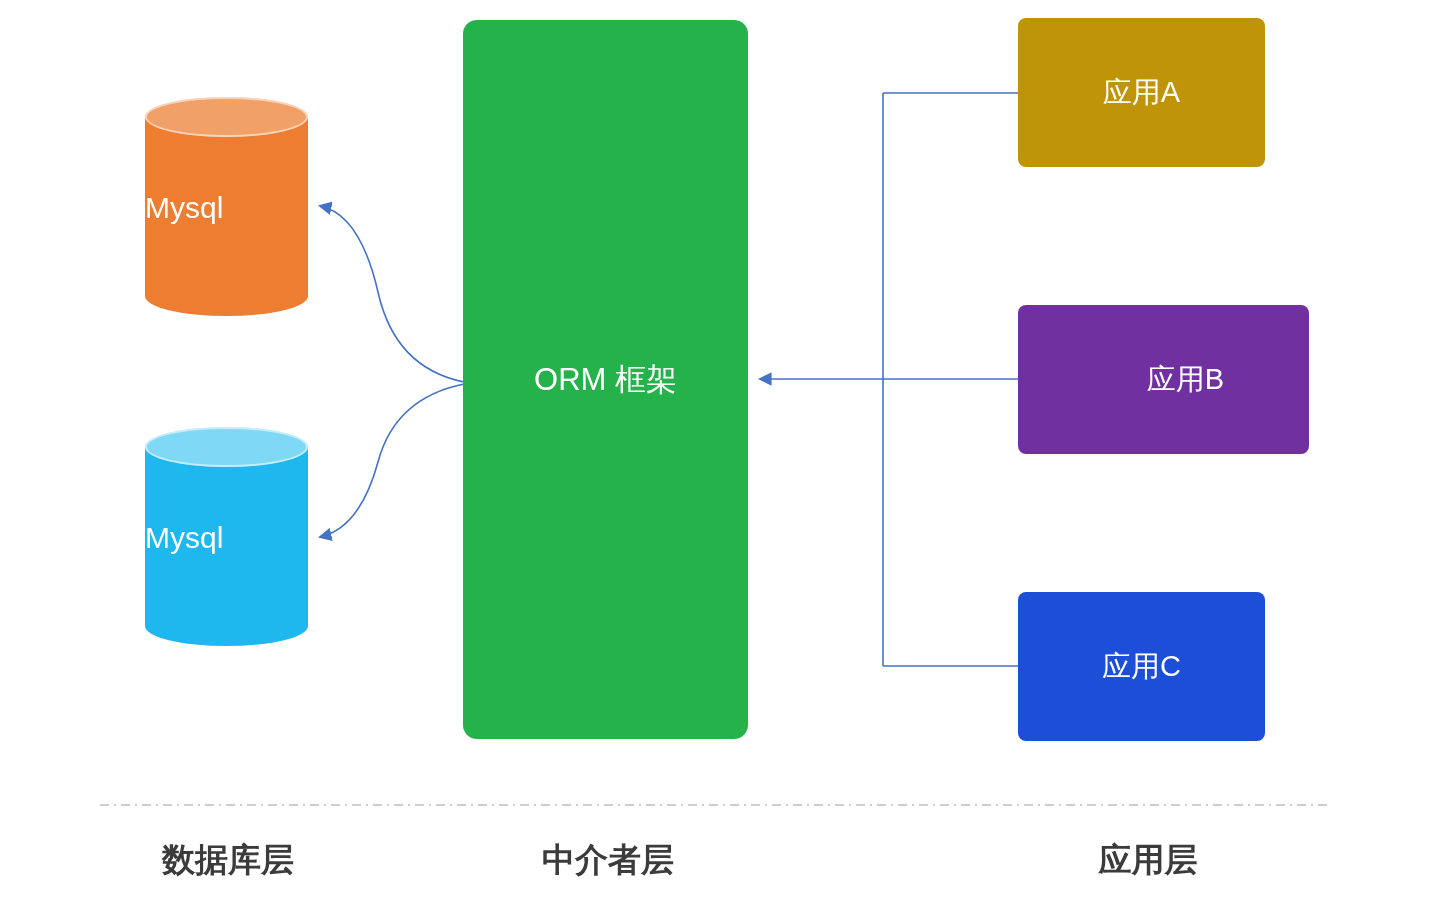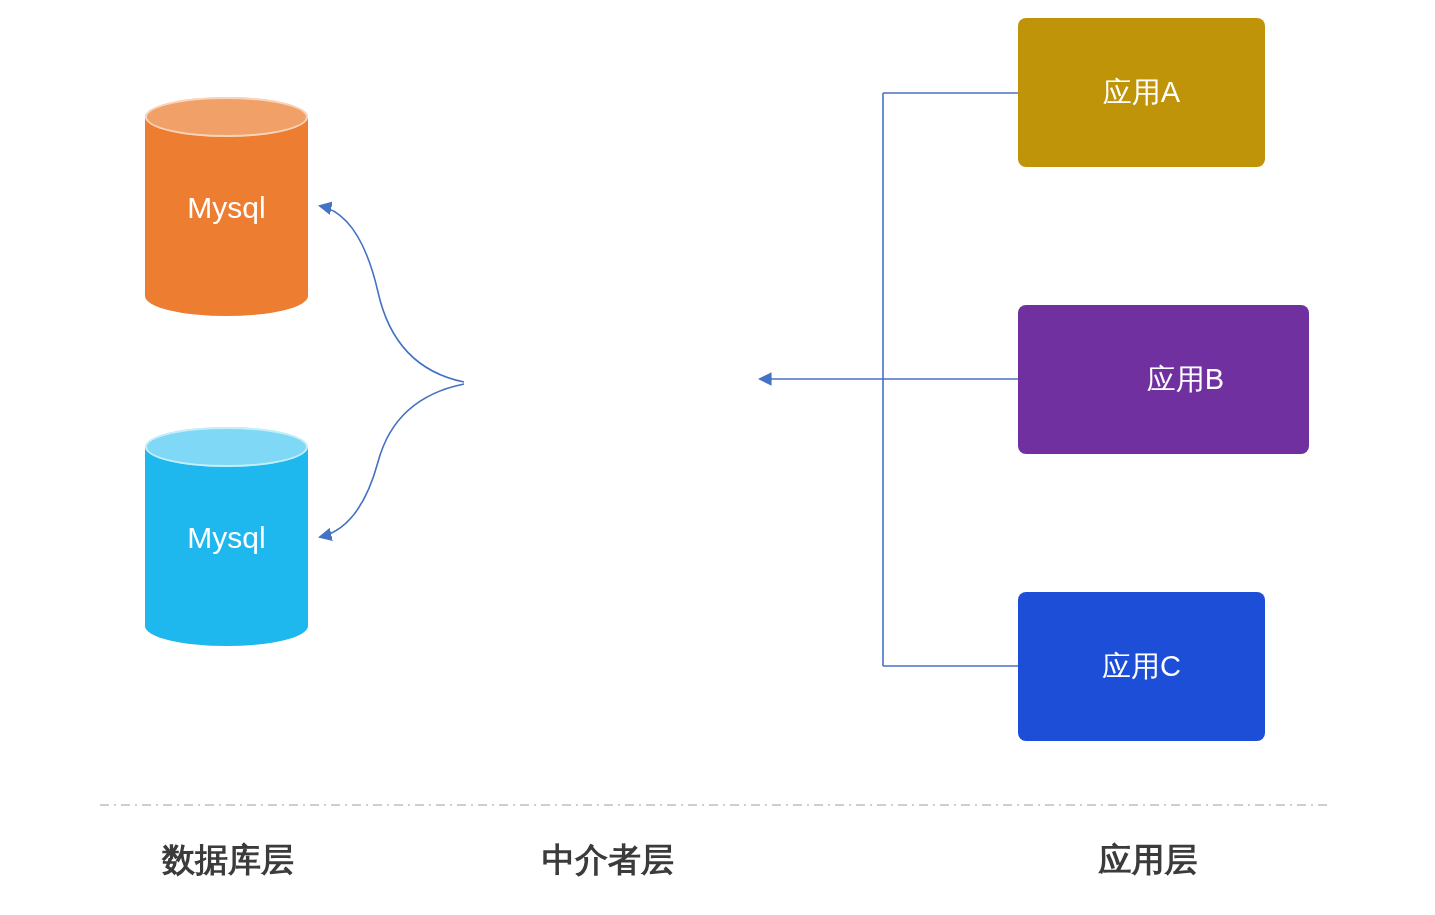--- a/index.html
+++ b/index.html
@@ -30,21 +30,21 @@
   }
   .cyl-body {
     position: absolute; left: 0; top: 20px; right: 0; bottom: 0;
     border-radius: 0 0 50% 50% / 0 0 20px 20px;
     z-index: 1;
   }
   .cyl-label {
     position: absolute; left: 0; top: 50%;
     width: 100%;
     transform: translateY(-46%);
-    text-align: center;
+    text-align: left;
     color: #ffffff;
     font-size: 30px;
     z-index: 3;
   }
   
   .orm-box {
     position: absolute;
     left: 463px; top: 20px;
     width: 285px; height: 719px;
     border-radius: 14px;
@@ -107,20 +107,23 @@
     <div class="cyl-top" style="background-color: rgb(241, 161, 104);"></div>
     <div class="cyl-label">Mysql</div>
   </div>
 
   <div class="cylinder cyl-oracle">
     <div class="cyl-body" style="background-color: rgb(30, 184, 238);"></div>
     <div class="cyl-top" style="background-color: rgb(127, 217, 246);"></div>
     <div class="cyl-label">Mysql</div>
   </div>
 
+  <div class="orm-box" style="background-color: rgb(37, 178, 75);">
+    <span>ORM 框架</span>
+  </div>
 
   <div class="app-box app-a" style="background-color: rgb(191, 148, 8);">
     <span>应用A</span>
   </div>
   <div class="app-box app-b" style="background-color: rgb(112, 48, 160); padding-left: 44px;">
     <span>应用B</span>
   </div>
   <div class="app-box app-c" style="background-color: #1d4ed8;">
     <span>应用C</span>
   </div>

